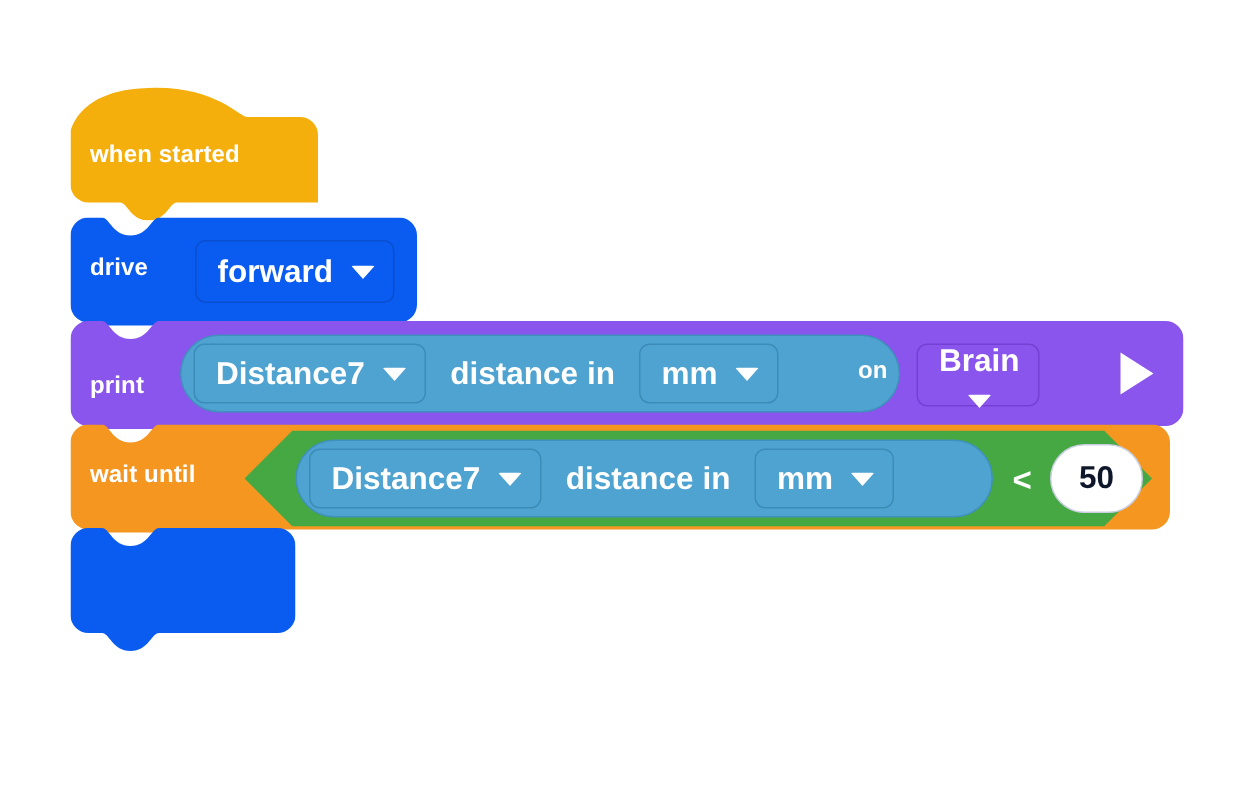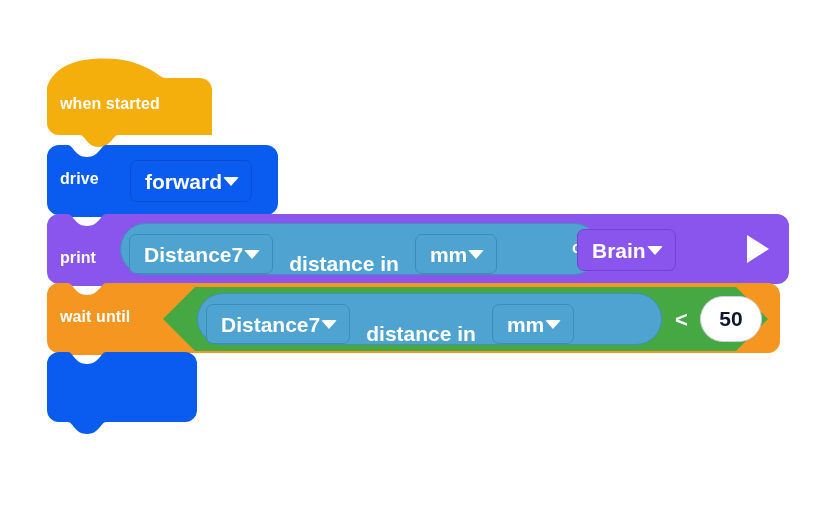--- a/index.html
+++ b/index.html
@@ -48,31 +48,31 @@
   #stop-label{position:absolute;left:13px;top:26px;}
 
   
   .reporter{
     position:absolute;
     background:#4FA3D1;
     border:1px solid #3f90bd;
     border-radius:26px;
     height:52px;
     display:flex;
-    align-items:flex-end;
+    align-items:center;
     box-sizing:border-box;
   }
   .reporter.green-in{background:#4FA3D1;}
 
   
   .dd{
     position:relative;
     display:inline-flex;
     align-items:center;
-    gap:1px;
+    gap:12px;
     height:40px;
     padding:0 12px 0 14px;
     border-radius:7px;
     border:1px solid rgba(0,0,0,0.16);
     box-sizing:border-box;
   }
   .dd.blue{background:#4FA3D1;border-color:#3c8cb8;}
   .dd.purple{background:#8A55EC;border-color:#7441d4;}
   .dd.bluedark{background:#0A5BF0;border-color:#0a4fd0;}
 
@@ -195,21 +195,21 @@
       </div>
       <span class="inline-txt" style="margin-left:16px;">distance in</span>
       <div class="dd blue" style="margin-left:16px;">
         <span class="inline-txt">mm</span>
         <span class="caret"></span>
       </div>
     </div>
 
     <span class="lbl" style="position:absolute;left:525px;top:26px;">on</span>
 
-    <div class="dd purple" style="position:absolute;left:530px;top:15px;height:42px;">
+    <div class="dd purple" style="position:absolute;left:564px;top:15px;height:42px;flex-direction:column;">
       <span class="inline-txt">Brain</span>
       <span class="caret"></span>
     </div>
 
     <span class="run-arrow" style="left:700px;top:21px;"></span>
   </div>
 
   <div class="blk" id="wait-wrap">
     <svg width="733" height="72" viewBox="0 0 733 72">
       <path d="M0,12 A12,12 0 0 1 12,0

